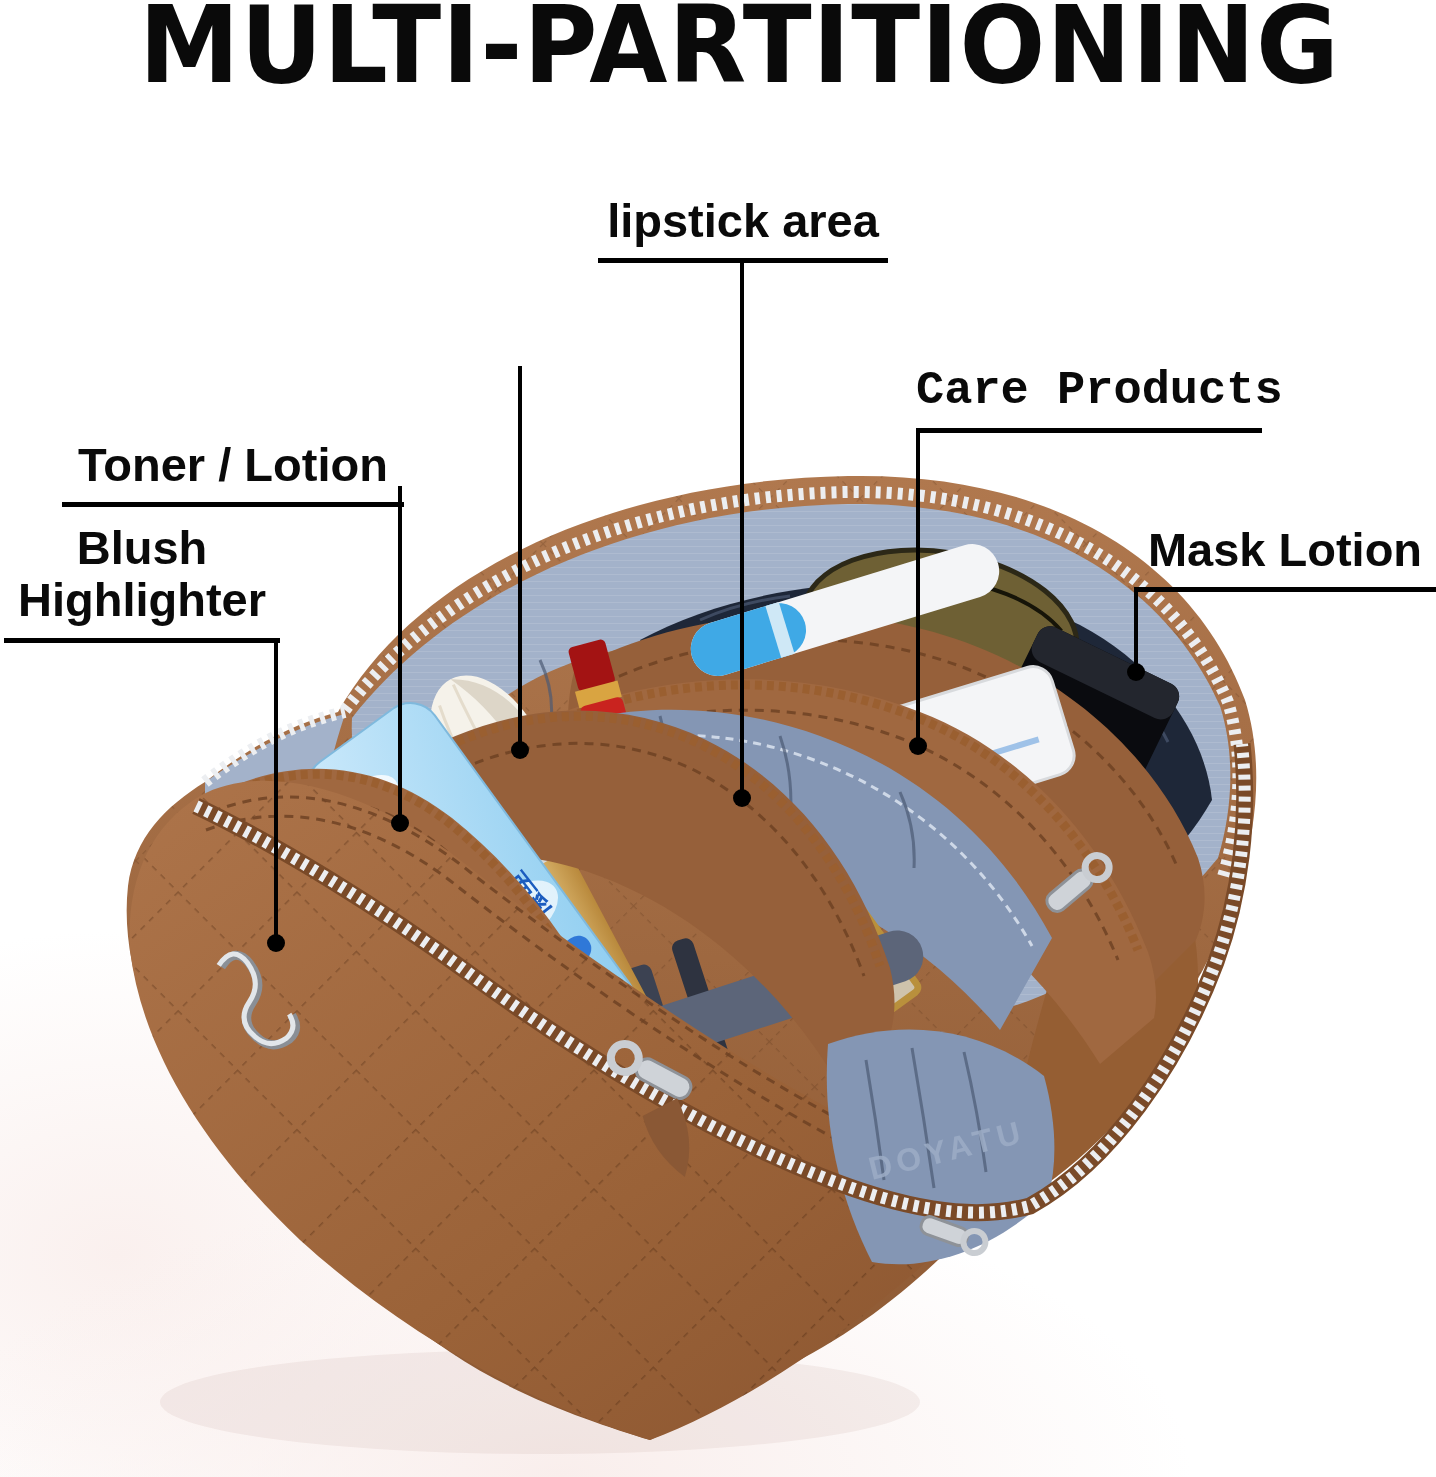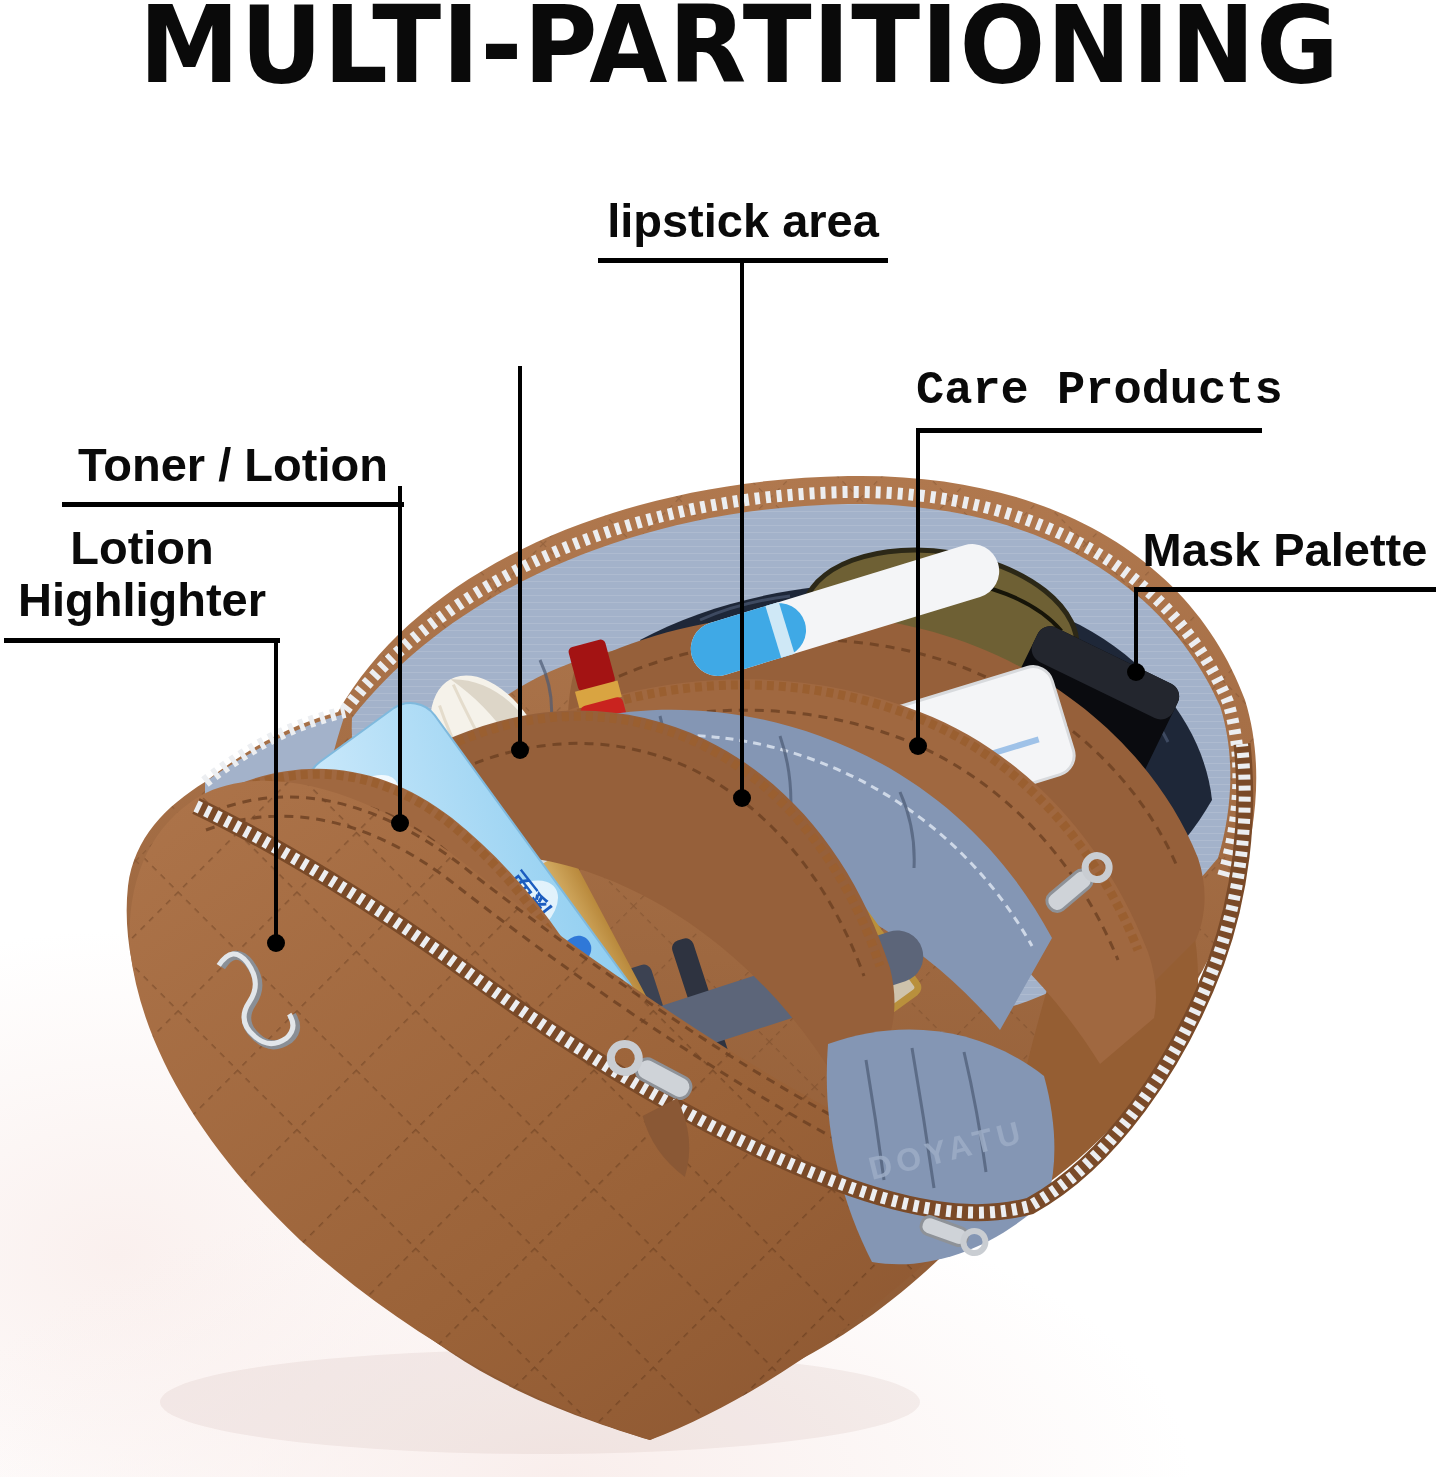--- a/index.html
+++ b/index.html
@@ -262,34 +262,34 @@
       <circle cx="976" cy="1231" r="11" fill="none" stroke="#c9cdd2" stroke-width="6"></circle>
     </g>
 
     <g transform="rotate(-18 250 1010)">
       <path d="M 236 960 q 20 -16 28 6 q 8 24 -10 38 q -18 14 -6 34 q 10 18 30 12 q 14 -6 10 -22" fill="none" stroke="#8a8f96" stroke-width="9"></path>
       <path d="M 234 958 q 20 -16 28 6 q 8 24 -10 38 q -18 14 -6 34 q 10 18 30 12 q 14 -6 10 -22" fill="none" stroke="#e2e6ea" stroke-width="5"></path>
     </g>
   </svg>
 
   <div class="callout co-blush">
-    <div>Lotion</div>
+    <div>Blush</div>
     <div>Highlighter</div>
   </div>
   <div class="callout co-toner">
     <span>Toner / Lotion</span>
   </div>
   <div class="callout co-lipstick">
     <span>lipstick area</span>
   </div>
   <div class="callout co-care">
     <span>Care Products</span>
   </div>
   <div class="callout co-mask">
-    <span>Mask Palette</span>
+    <span>Mask Lotion</span>
   </div>
 
   <div class="vline vl-lipstick"></div>
   <div class="vline vl-brush"></div>
   <div class="vline vl-toner"></div>
   <div class="vline vl-blush"></div>
   <div class="vline vl-care"></div>
   <div class="vline vl-mask"></div>
   <div class="dot dot-lipstick"></div>
   <div class="dot dot-brush"></div>

